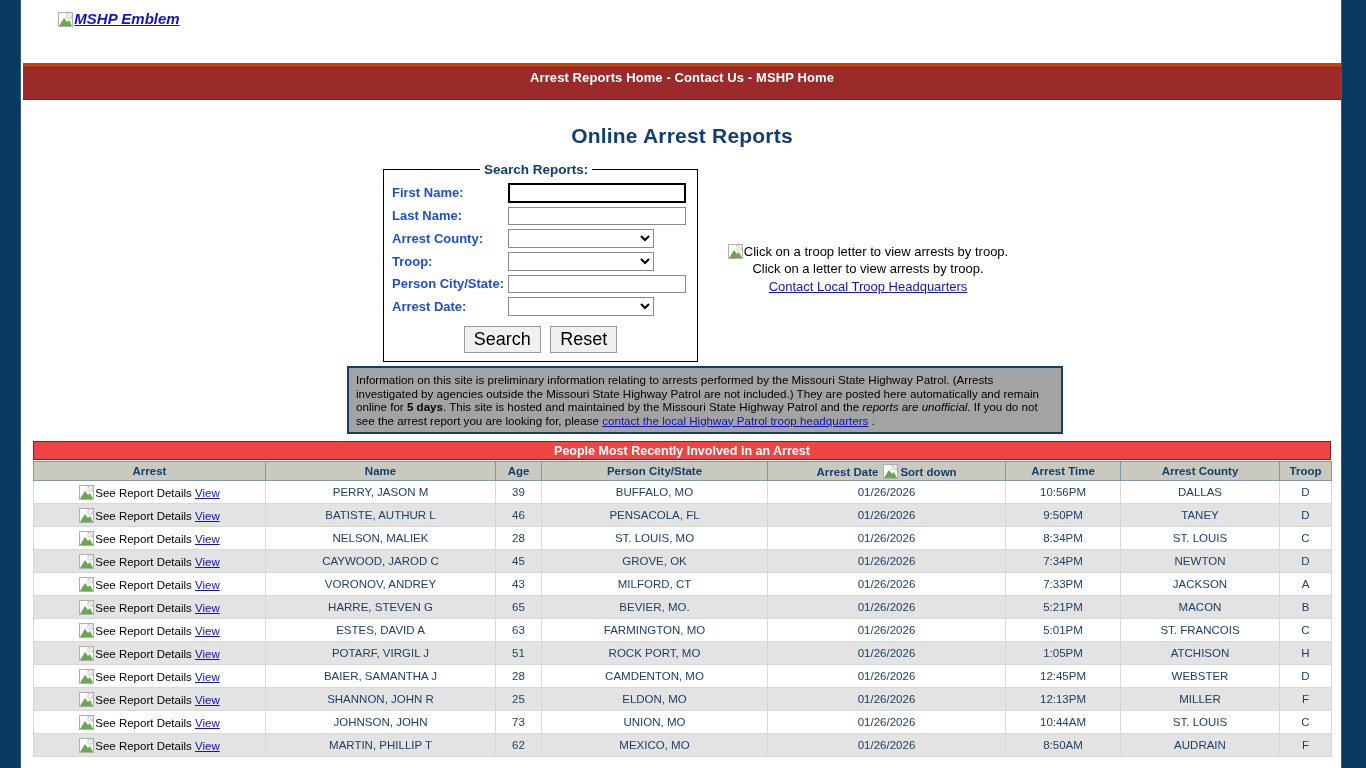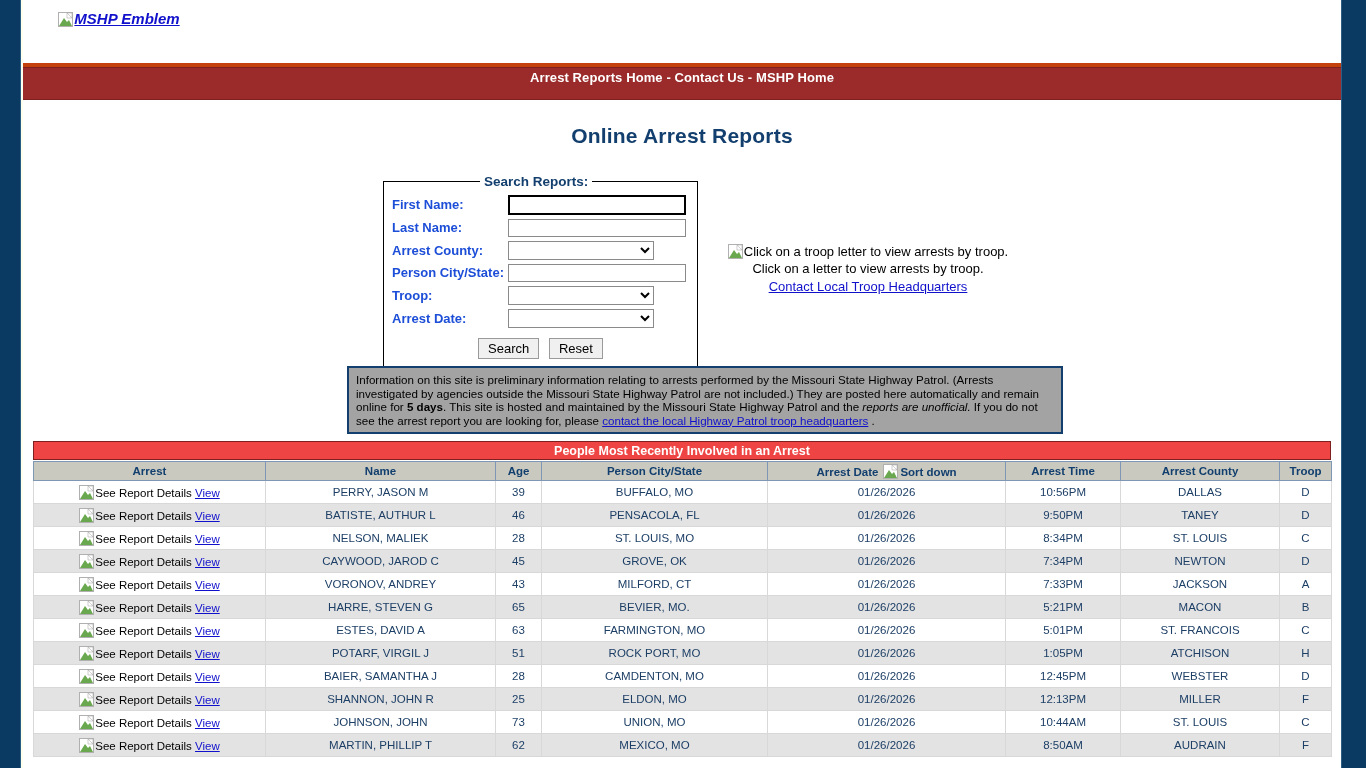--- a/index.html
+++ b/index.html
@@ -86,21 +86,21 @@
   }
 
   
   #search-row {
     position: relative;
     height: 200px;
     margin-top: 14px;
   }
   #search-fieldset {
     position: absolute;
-    left: 358px; top: 12px;
+    left: 358px; top: 0;
     width: 315px;
     border: 1px solid #000000;
     padding: 4px 8px 8px 8px;
   }
   #search-legend {
     color: #123f6e;
     font-weight: bold;
     font-size: 13.5px;
     padding: 0 4px;
     margin-left: 88px;
@@ -130,21 +130,21 @@
   select.sel {
     width: 146px; height: 19px;
     border: 1px solid #8a8a8a;
     background: #ffffff;
     font-family: "Liberation Sans", sans-serif;
     font-size: 12px;
   }
   #btn-row { text-align: center; padding-top: 8px; }
   button.btn {
     font-family: "Liberation Sans", sans-serif;
-    font-size: 13px;
+    font-size: 18px;
     padding: 2px 9px;
     border: 1px solid #9a9a9a;
     background: #f0f0f0;
     color: #000;
     cursor: pointer;
     margin: 0 3px;
   }
 
   #troop-block {
     position: absolute;
@@ -282,31 +282,31 @@
           </tr>
           <tr>
             <td class="lbl">Arrest County:</td>
             <td>
               <select class="sel">
                 <option></option>
               </select>
             </td>
           </tr>
           <tr>
-            <td class="lbl">Person City/State:</td>
-            <td>
-              <input class="txt" type="text" value="" style="">
-            </td>
-          </tr>
-          <tr>
             <td class="lbl">Troop:</td>
             <td>
               <select class="sel">
                 <option></option>
               </select>
+            </td>
+          </tr>
+          <tr>
+            <td class="lbl">Person City/State:</td>
+            <td>
+              <input class="txt" type="text" value="" style="">
             </td>
           </tr>
           <tr>
             <td class="lbl">Arrest Date:</td>
             <td>
               <select class="sel">
                 <option></option>
               </select>
             </td>
           </tr>

